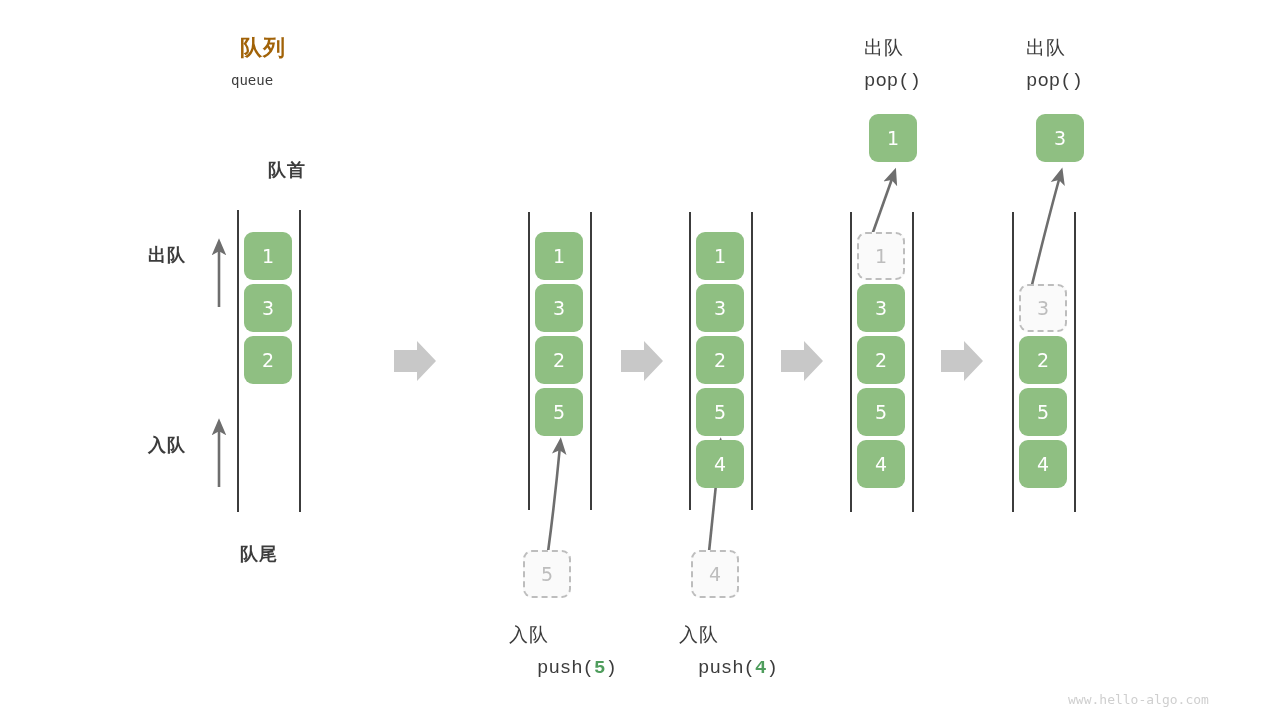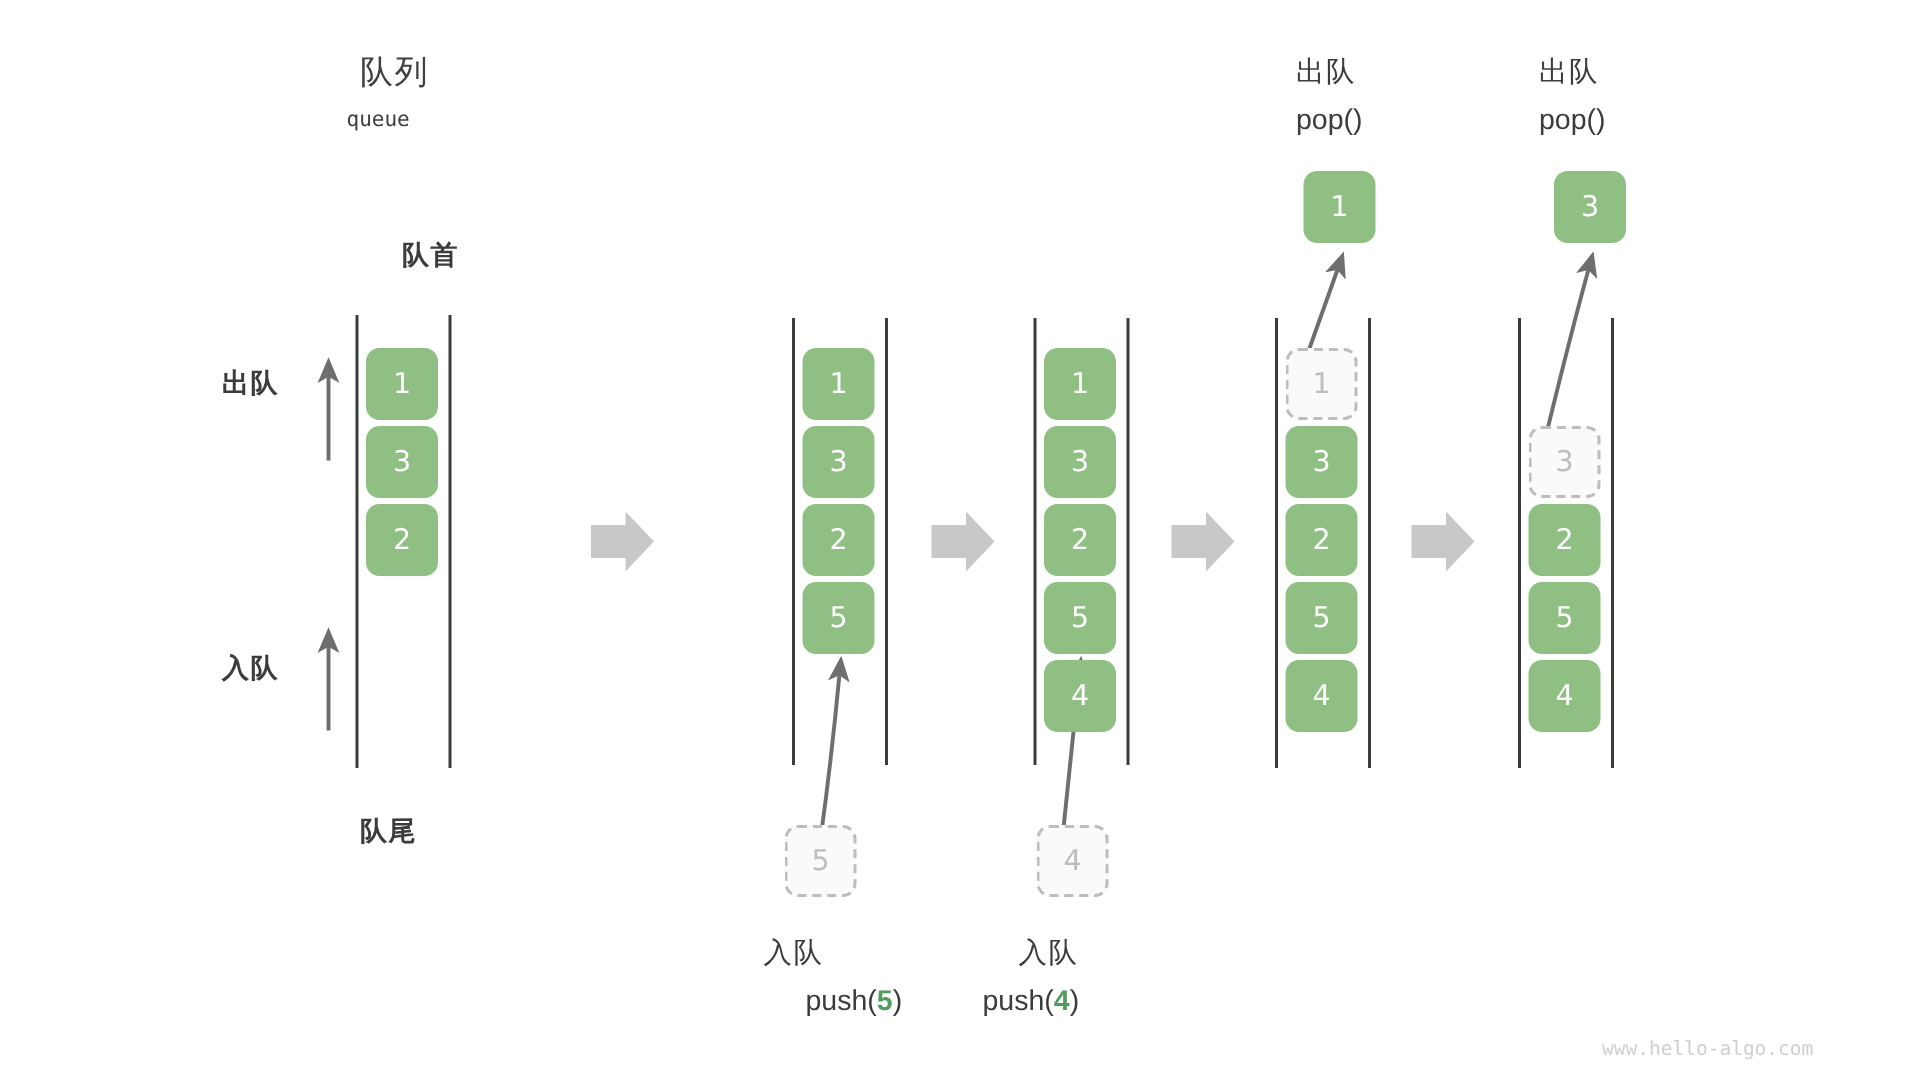--- a/index.html
+++ b/index.html
@@ -17,22 +17,22 @@
   }
   .stage {
     position: absolute;
     left: 0; top: 0;
     width: 1280px;
     height: 720px;
   }
   
   .title-cn {
     position: absolute;
-    color: #404040;
-    font-weight: normal;
+    color: #a16207;
+    font-weight: bold;
     font-size: 22px;
     letter-spacing: 1px;
     white-space: nowrap;
   }
   .title-en {
     position: absolute;
     color: #3c3c3c;
     font-family: "DejaVu Sans Mono", "Liberation Mono", monospace;
     font-size: 14px;
     white-space: nowrap;
@@ -49,21 +49,21 @@
     position: absolute;
     color: #3c3c3c;
     font-size: 19px;
     font-weight: normal;
     letter-spacing: 1px;
     white-space: nowrap;
   }
   .op-code {
     position: absolute;
     color: #3c3c3c;
-    font-family: Liberation Sans, sans-serif;
+    font-family: Liberation Mono, monospace;
     font-size: 19px;
     white-space: nowrap;
   }
   .op-code .num { color: #4f9d5d; font-weight: bold; }
   .watermark {
     position: absolute;
     color: #cfcfcf;
     font-family: "DejaVu Sans Mono", "Liberation Mono", monospace;
     font-size: 13px;
     white-space: nowrap;
@@ -189,21 +189,21 @@
     <div class="rail" style="left:751px; top:212px; height:298px;"></div>
     <div class="cell" style="left:696px; top:232px;">1</div>
     <div class="cell" style="left:696px; top:284px;">3</div>
     <div class="cell" style="left:696px; top:336px;">2</div>
     <div class="cell" style="left:696px; top:388px;">5</div>
     <div class="cell" style="left:696px; top:440px;">4</div>
 
     <div class="cell ghost" style="left:691px; top:550px;">4</div>
 
     <div class="op-cn" style="left:679px; top:622px;">入队</div>
-    <div class="op-code" style="left:655px; top:657px;"><span>push(</span><span class="num">4</span><span>)</span></div>
+    <div class="op-code" style="left:698px; top:657px;"><span>push(</span><span class="num">4</span><span>)</span></div>
   </div>
 
   <div>
     <div class="op-cn" style="left:864px; top:35px;">出队</div>
     <div class="op-code" style="left:864px; top:70px;">pop()</div>
     <div class="cell" style="left:869px; top:114px;">1</div>
 
     <div class="rail" style="left:850px; top:212px; height:300px;"></div>
     <div class="rail" style="left:912px; top:212px; height:300px;"></div>
 

